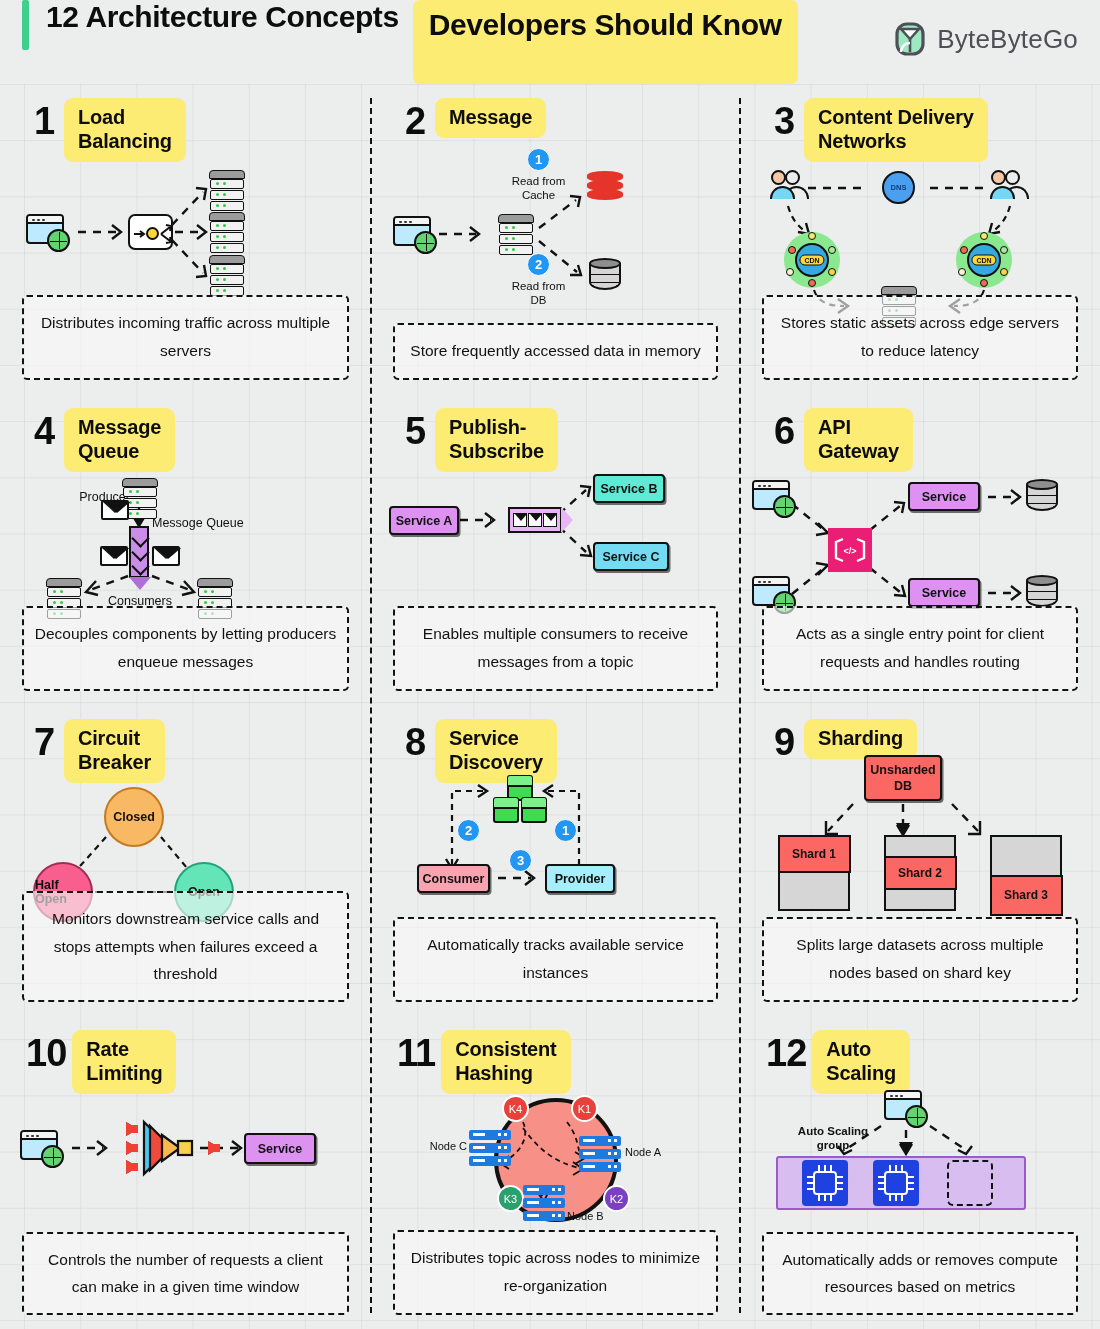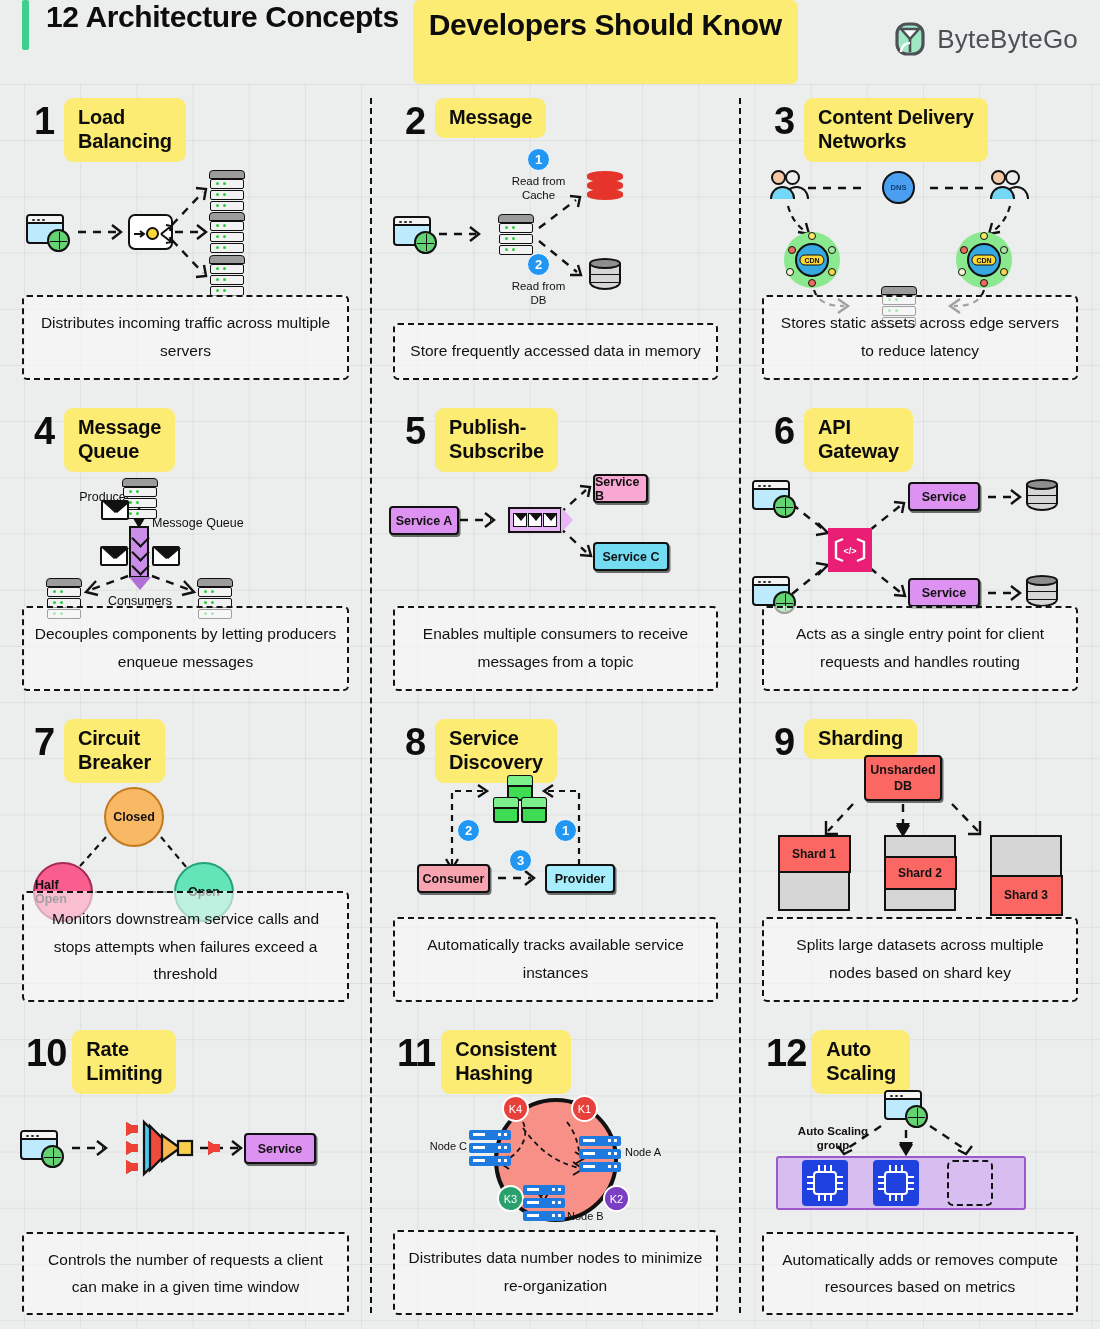--- a/index.html
+++ b/index.html
@@ -668,21 +668,21 @@
         <path class="dash" d="M188 55 L215 80"></path>
         <path class="solidl" d="M209 83 L220 84 L217 73"></path>
       </svg>
       <div class="box" style="left:18px; top:34px; width:70px; height:29px; background:#dd92f2;">Service A</div>
       <div class="topic" style="left:137px; top:35px; width:54px;">
         <div class="m"></div>
           <div class="m"></div>
           <div class="m"></div>
       </div>
       <div class="topicarrow" style="left:190px; top:35px;"></div>
-      <div class="box" style="left:222px; top:2px; width:55px; height:29px; background:#f9a8d4;">Service B</div>
+      <div class="box" style="left:222px; top:2px; width:72px; height:29px; background:#5eead4;">Service B</div>
       <div class="box" style="left:222px; top:70px; width:76px; height:29px; background:#73dcf3;">Service C</div>
     </div>
     <div class="desc">Enables multiple consumers to receive messages from a topic</div>
   </div>
 
   <div class="card">
     <div class="card-head">
       <div class="num">6</div>
       <div class="chip">API
 Gateway</div>
@@ -898,21 +898,21 @@
       </div>
       <div class="bserver" style="left:152px; top:97px;">
         <i style="top:0"></i>
           <i style="top:13px"></i>
           <i style="top:26px"></i>
       </div>
       <div class="lbl" style="left:36px; top:52px; width:60px; font-size:11px; text-align:right;">Node C</div>
       <div class="lbl" style="left:254px; top:58px; width:60px; font-size:11px; text-align:left;">Node A</div>
       <div class="lbl" style="left:196px; top:122px; width:60px; font-size:11px; text-align:left;">Node B</div>
     </div>
-    <div class="desc">Distributes data number nodes to minimize re-organization</div>
+    <div class="desc">Distributes topic across nodes to minimize re-organization</div>
   </div>
 
   <div class="card">
     <div class="card-head">
       <div class="num wide">12</div>
       <div class="chip">Auto
 Scaling</div>
     </div>
     <div class="diagram" style="top:74px; height:140px;">
       <svg class="ov" width="360" height="140">

